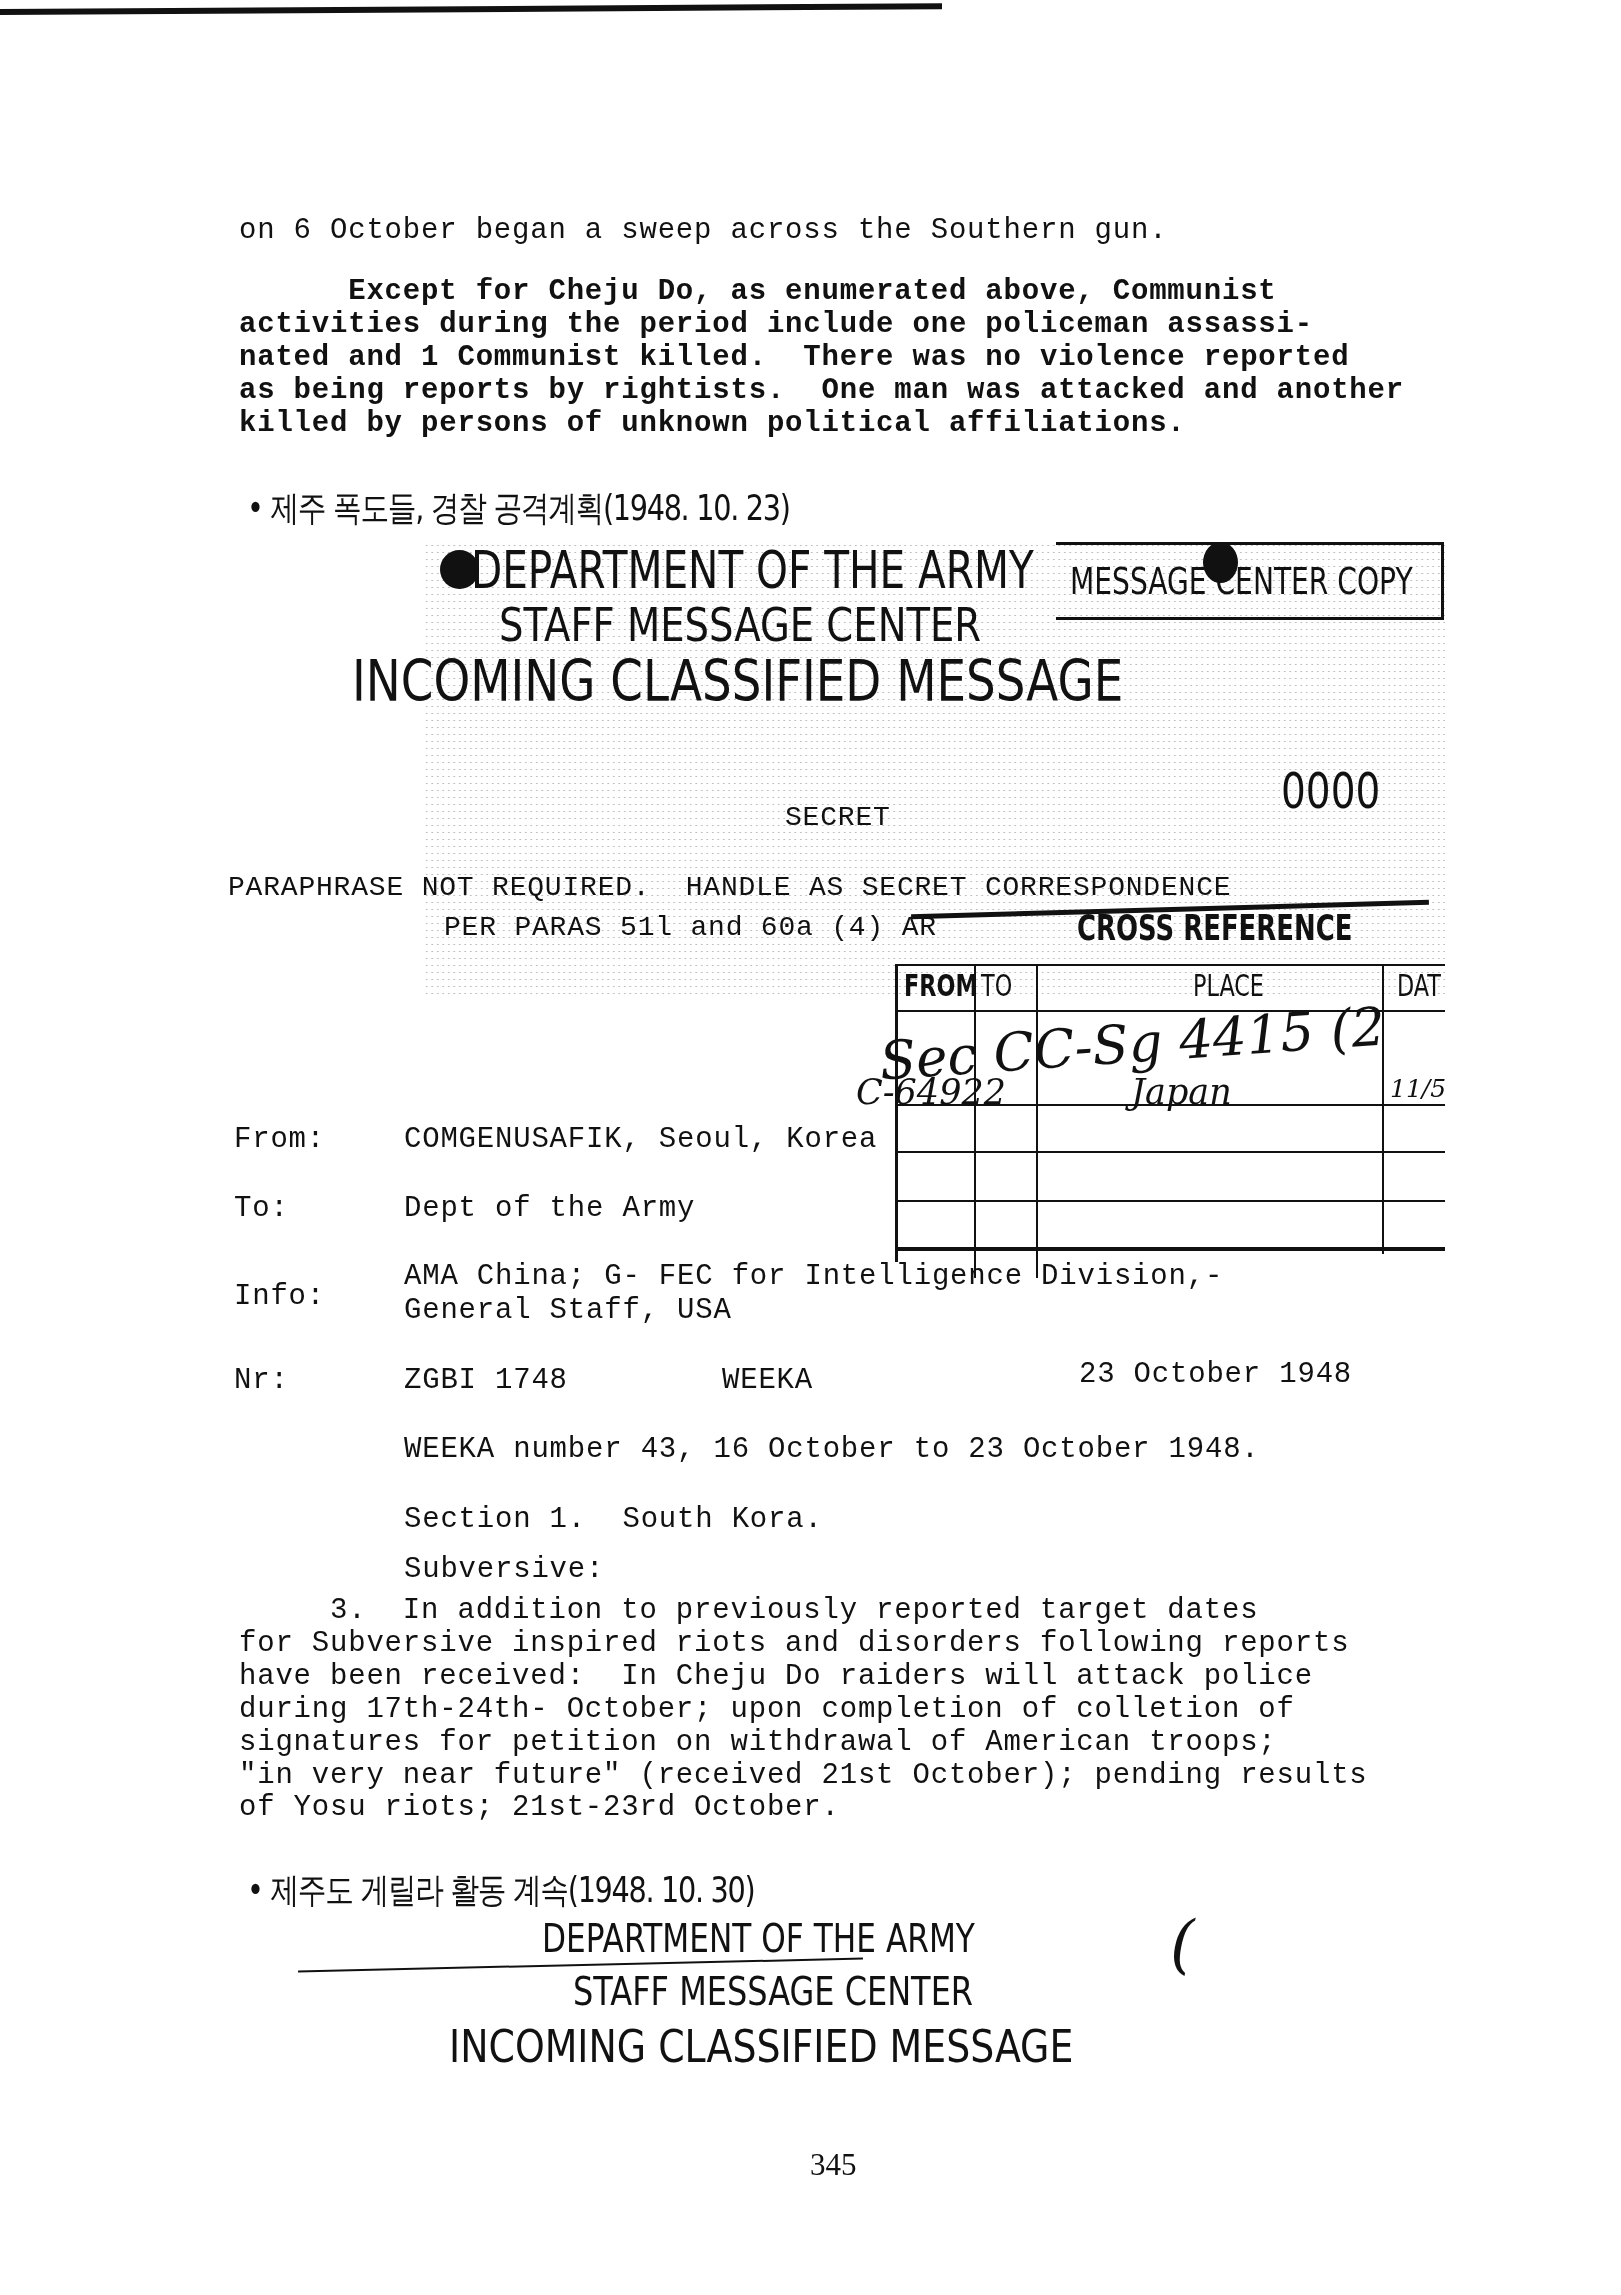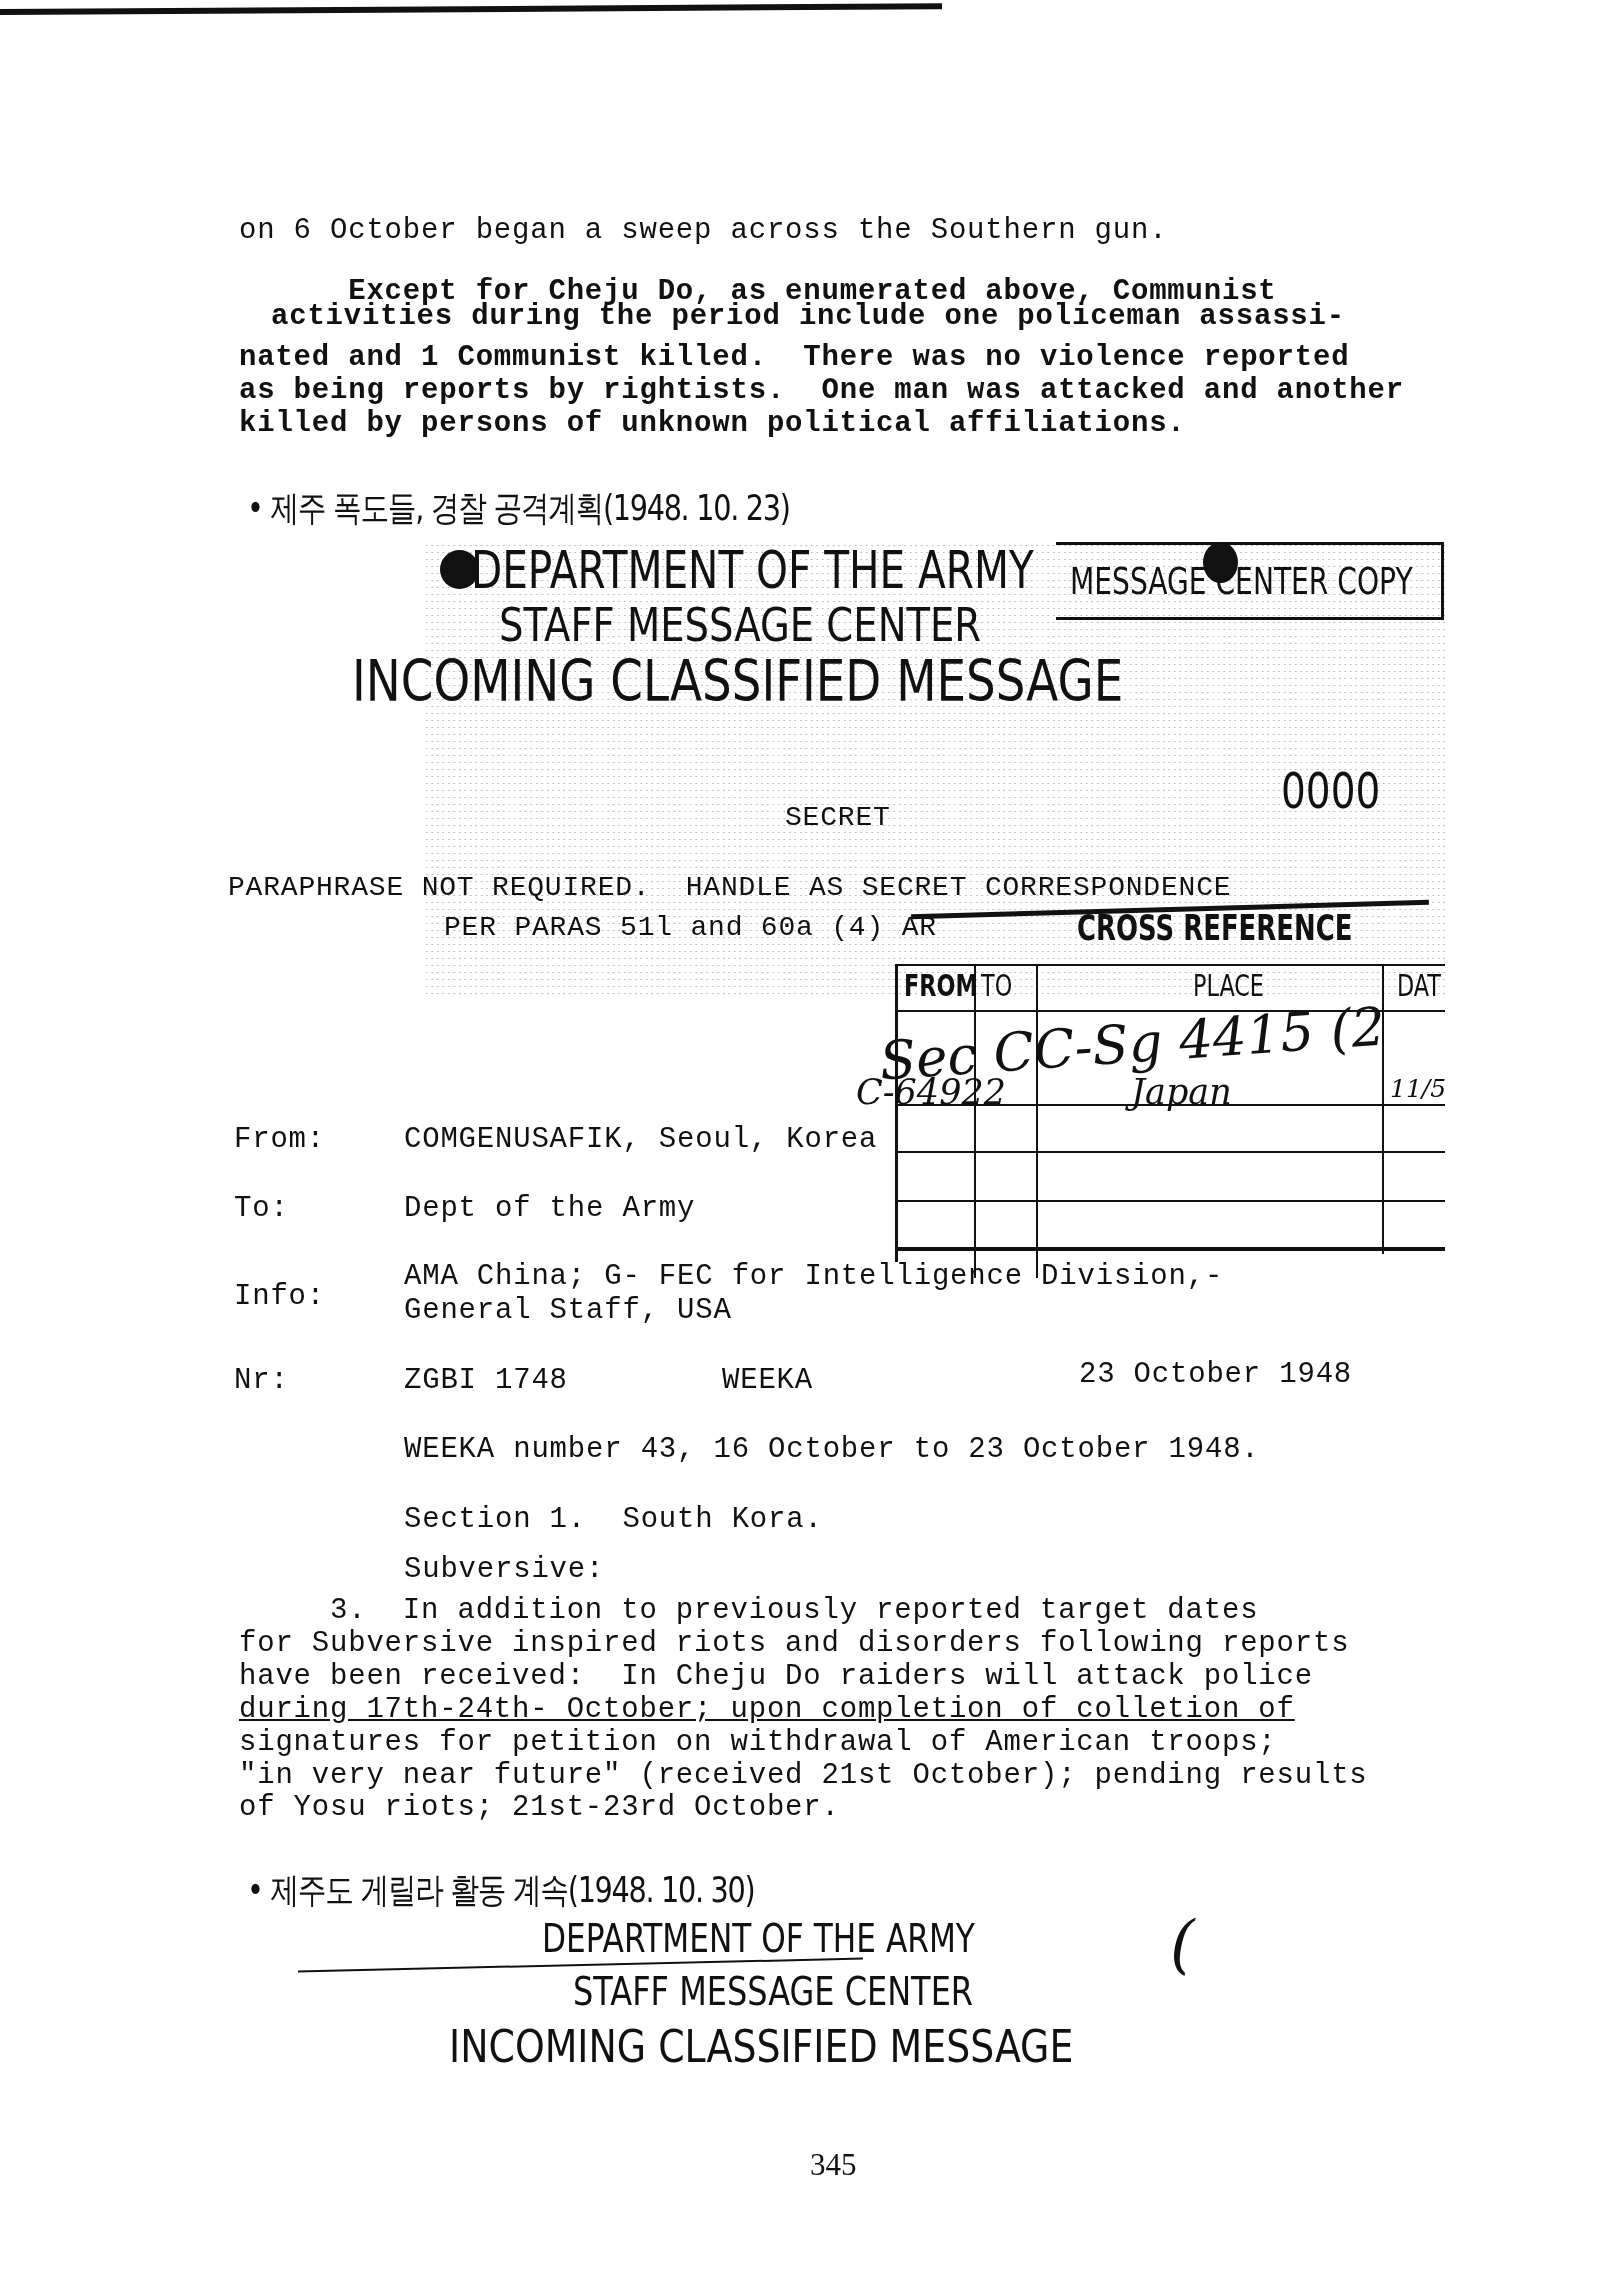--- a/index.html
+++ b/index.html
@@ -23,21 +23,21 @@
     .vline { width: 2.4px; background: #111; }
     .pagenum { font-family: "Liberation Serif", "DejaVu Serif", serif; font-size: 31px; }
   </style>
 </head>
 <body>
 
 <div class="abs scanline"></div>
 
 <div class="abs tw" style="left:239px; top:214px;">on 6 October began a sweep across the Southern gun.</div>
 <div class="abs tw bold" style="left:239px; top:275px;">      Except for Cheju Do, as enumerated above, Communist</div>
-<div class="abs tw bold" style="left:239px; top:300px;margin-left:32px;">activities during the period include one policeman assassi-</div>
+<div class="abs tw bold" style="left:239px; top:308px;">activities during the period include one policeman assassi-</div>
 <div class="abs tw bold" style="left:239px; top:341px;">nated and 1 Communist killed.  There was no violence reported</div>
 <div class="abs tw bold" style="left:239px; top:374px;">as being reports by rightists.  One man was attacked and another</div>
 <div class="abs tw bold" style="left:239px; top:407px;">killed by persons of unknown political affiliations.</div>
 
 <div class="abs kr" style="left:247px; top:485px;">• 제주 폭도들, 경찰 공격계획(1948. 10. 23)</div>
 
 <div class="abs noise" style="left:424px; top:542px; width:1021px; height:455px;"></div>
 <div class="abs" style="left:440px; top:550px; width:39px; height:39px; background:#111; border-radius:50%;"></div>
 <div class="abs stamp" style="left:471px; top:540px; font-size:52px; transform:scaleX(0.78);">DEPARTMENT OF THE ARMY</div>
 <div class="abs stamp" style="left:499px; top:597px; font-size:47px; transform:scaleX(0.82);">STAFF MESSAGE CENTER</div>
@@ -91,21 +91,21 @@
 <div class="abs tw" style="left:722px; top:1364px;">WEEKA</div>
 <div class="abs tw" style="left:1079px; top:1358px;">23 October 1948</div>
 
 <div class="abs tw" style="left:404px; top:1433px;">WEEKA number 43, 16 October to 23 October 1948.</div>
 <div class="abs tw" style="left:404px; top:1503px;">Section 1.  South Kora.</div>
 <div class="abs tw" style="left:404px; top:1553px;">Subversive:</div>
 
 <div class="abs tw" style="left:239px; top:1594px;">     3.  In addition to previously reported target dates</div>
 <div class="abs tw" style="left:239px; top:1627px;">for Subversive inspired riots and disorders following reports</div>
 <div class="abs tw" style="left:239px; top:1660px;">have been received:  In Cheju Do raiders will attack police</div>
-<div class="abs tw" style="left:239px; top:1693px;text-decoration:underline;">during 17th-24th- October; upon completion of colletion of</div>
+<div class="abs tw" style="left:239px; top:1693px;">during 17th-24th- October; upon completion of colletion of</div>
 <div class="abs tw" style="left:239px; top:1726px;">signatures for petition on withdrawal of American troops;</div>
 <div class="abs tw" style="left:239px; top:1759px;">"in very near future" (received 21st October); pending results</div>
 <div class="abs tw" style="left:239px; top:1791px;">of Yosu riots; 21st-23rd October.</div>
 
 <div class="abs kr" style="left:247px; top:1867px;">• 제주도 게릴라 활동 계속(1948. 10. 30)</div>
 
 <div class="abs stamp" style="left:542px; top:1916px; font-size:39px; transform:scaleX(0.8);">DEPARTMENT OF THE ARMY</div>
 <div class="abs" style="left:298px; top:1964px; width:565px; height:2.4px; background:#111; transform:rotate(-1.3deg);"></div>
 <div class="abs stamp" style="left:573px; top:1969px; font-size:39px; transform:scaleX(0.82);">STAFF MESSAGE CENTER</div>
 <div class="abs stamp" style="left:449px; top:2021px; font-size:44px; transform:scaleX(0.86);">INCOMING CLASSIFIED MESSAGE</div>

